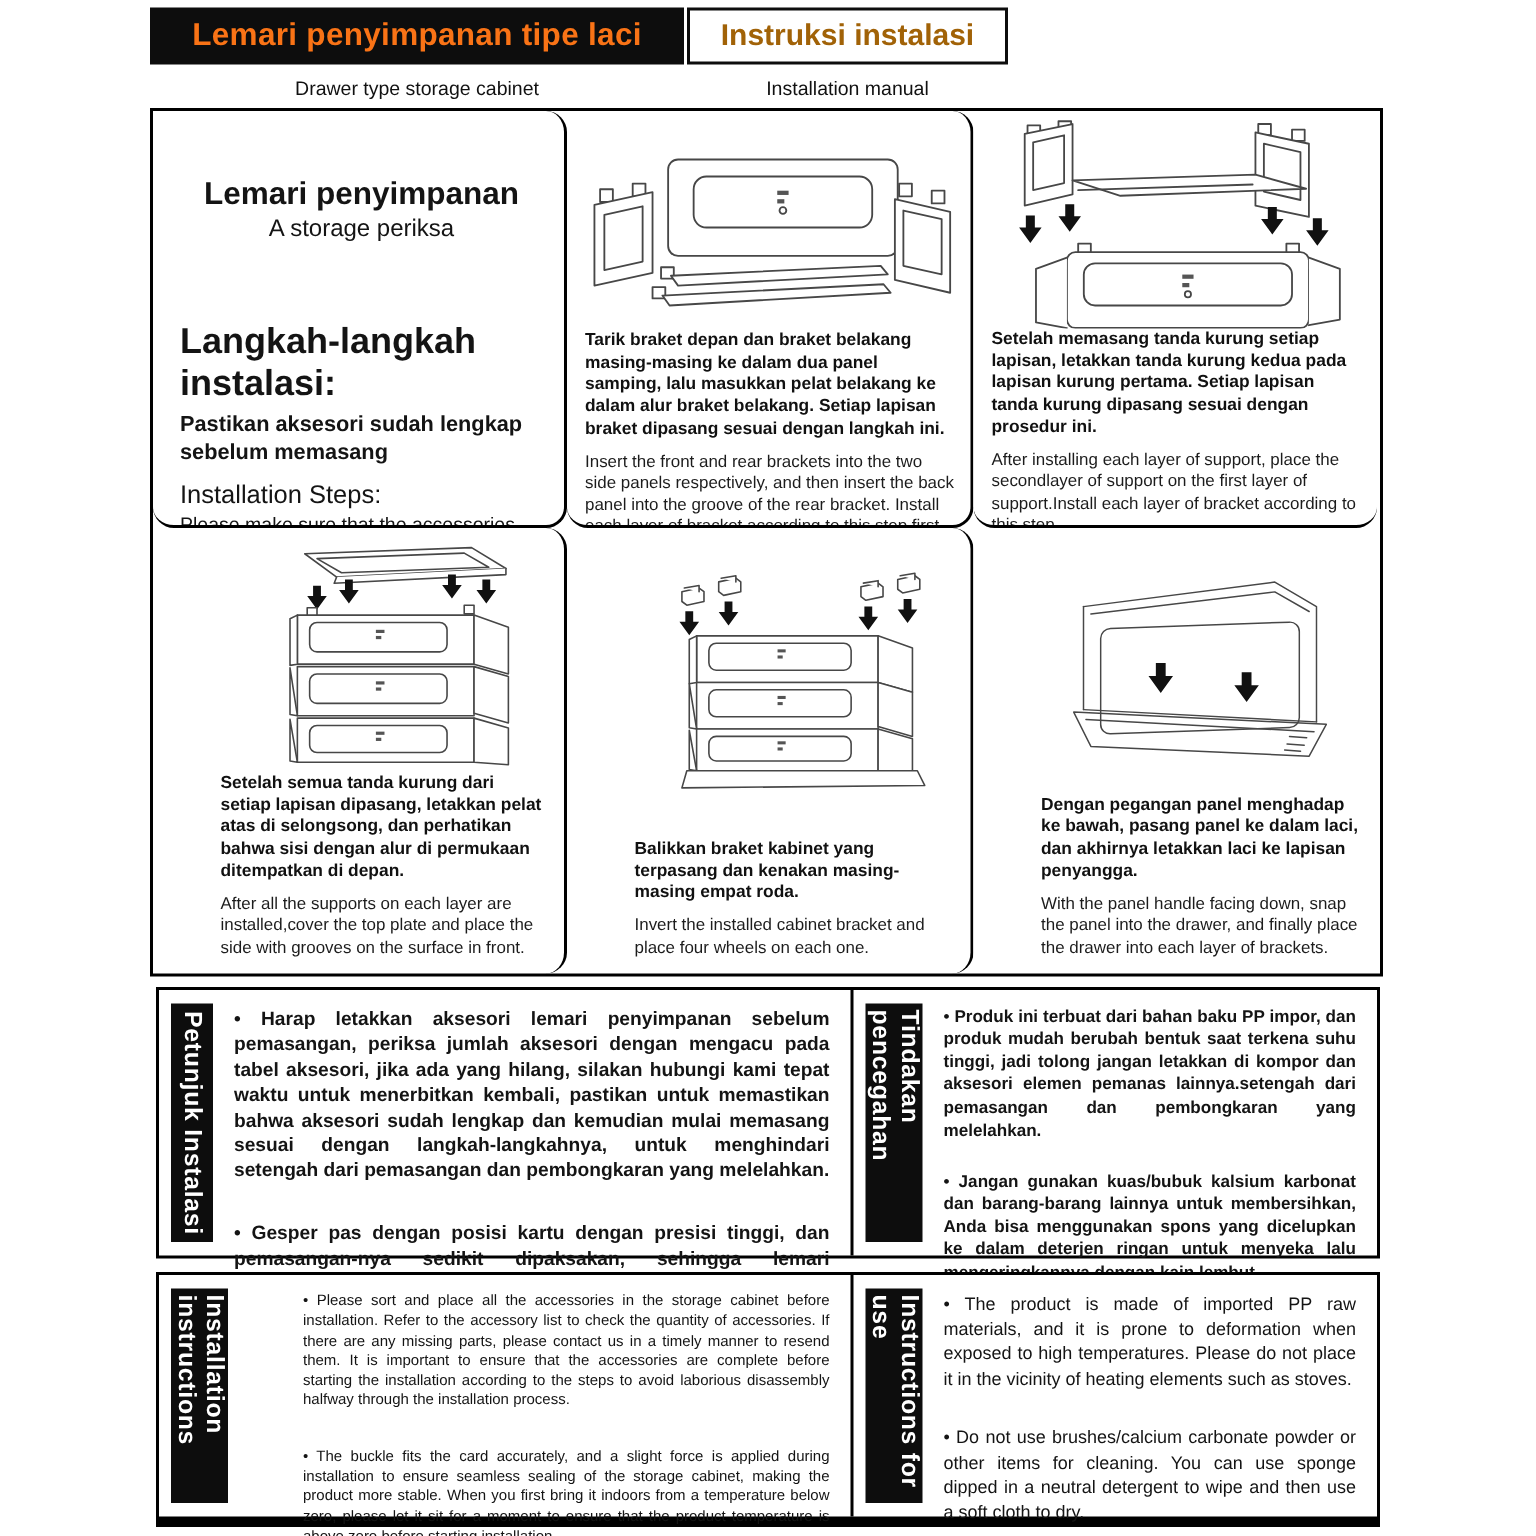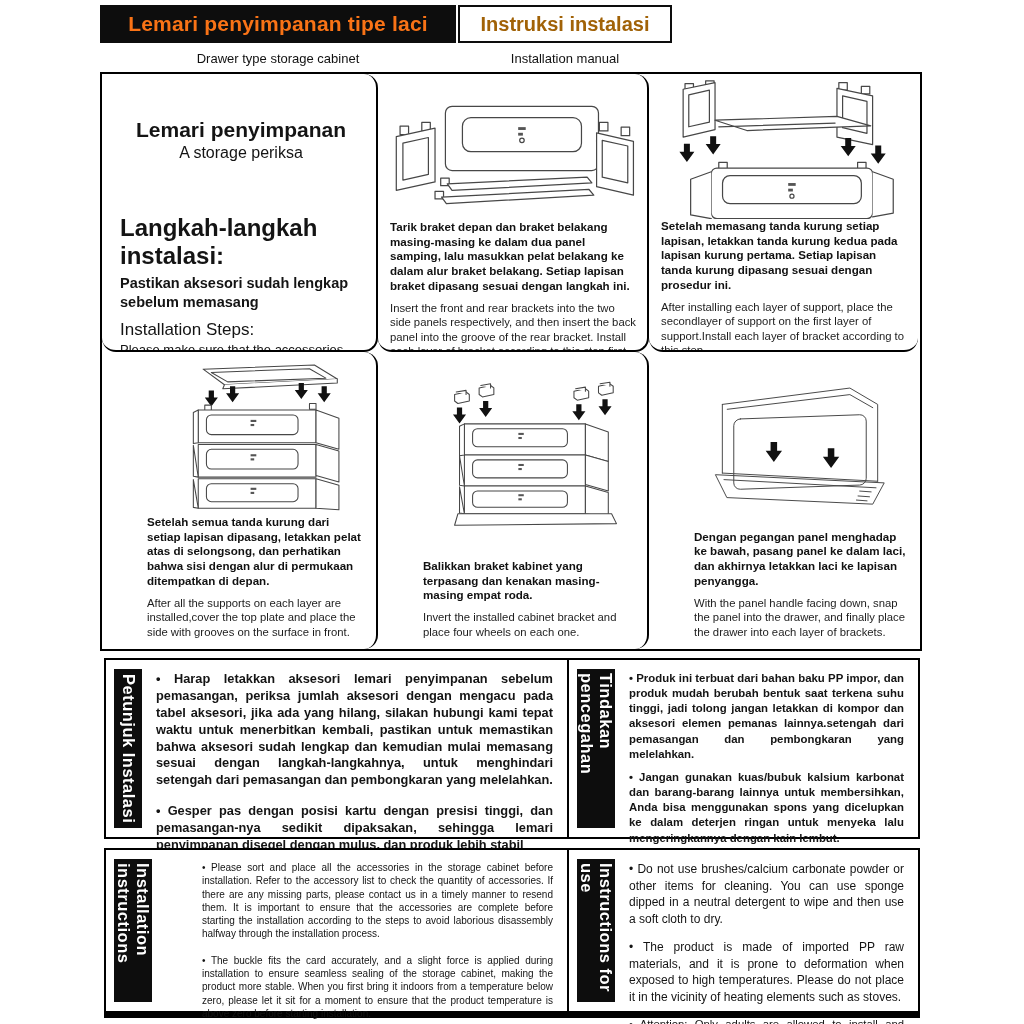--- a/index.html
+++ b/index.html
@@ -47,21 +47,21 @@
   .panelbox { position:absolute; left:104px; width:816px; border:2px solid #000;
     display:flex; background:#fff; }
   .pb-id { top:658px; height:181px; }
   .pb-en { top:848px; height:170px; border-bottom:7px solid #000; }
   .comp { display:flex; padding:9px 8px 9px 8px; }
   .comp-l { width:463px; border-right:2px solid #000; }
   .comp-r { flex:1; }
   .vlabel { flex:0 0 28px; background:#0d0d0d; color:#fff; font-weight:700; font-size:16.5px;
     writing-mode:vertical-rl; text-orientation:mixed; display:flex; align-items:center;
     justify-content:center; letter-spacing:.5px; padding:4px 0; }
-  .bullets { flex:1; padding:2px 6px 0 14px; display:flex; flex-direction:column; }
+  .bullets { flex:1; padding:2px 6px 0 14px; display:flex; flex-direction:column;gap:11px; }
   .bullets p { text-align:justify; }
   .pb-id .comp-l .bullets p { font-size:12.8px; font-weight:600; line-height:1.32; margin-bottom:14px; }
   .pb-id .comp-r .bullets p { font-size:11.4px; font-weight:600; line-height:1.33; margin-bottom:8px; }
   .pb-id .comp-r .bullets p.small { font-size:10.8px; font-weight:500; margin-bottom:0; }
   .pb-en .comp-l .bullets p { font-size:10px; font-weight:500; line-height:1.33; margin-bottom:13px;margin-left:36px; }
   .pb-en .comp-r .bullets p { font-size:12px; font-weight:500; line-height:1.38; margin-bottom:12px; }
   .pb-en .comp-r .bullets p.small { font-size:11.3px; }
 
   .ln { stroke:#474747; fill:#ffffff; stroke-width:1.3; stroke-linejoin:round; stroke-linecap:round; }
   .lnf { stroke:#474747; fill:none; stroke-width:1.2; stroke-linejoin:round; stroke-linecap:round; }
@@ -309,20 +309,20 @@
     <div class="comp comp-l">
       <div class="vlabel">Installation instructions</div>
       <div class="bullets">
         <p>• Please sort and place all the accessories in the storage cabinet before installation. Refer to the accessory list to check the quantity of accessories. If there are any missing parts, please contact us in a timely manner to resend them. It is important to ensure that the accessories are complete before starting the installation according to the steps to avoid laborious disassembly halfway through the installation process.</p>
         <p>• The buckle fits the card accurately, and a slight force is applied during installation to ensure seamless sealing of the storage cabinet, making the product more stable. When you first bring it indoors from a temperature below zero, please let it sit for a moment to ensure that the product temperature is above zero before starting installation.</p>
       </div>
     </div>
     <div class="comp comp-r">
       <div class="vlabel">Instructions for use</div>
       <div class="bullets">
+        <p>• The product is made of imported PP raw materials, and it is prone to deformation when exposed to high temperatures. Please do not place it in the vicinity of heating elements such as stoves.</p>
         <p>• Do not use brushes/calcium carbonate powder or other items for cleaning. You can use sponge dipped in a neutral detergent to wipe and then use a soft cloth to dry.</p>
-        <p>• The product is made of imported PP raw materials, and it is prone to deformation when exposed to high temperatures. Please do not place it in the vicinity of heating elements such as stoves.</p>
         <p class="small">• Attention: Only adults are allowed to install and children are not allowed to approach.</p>
       </div>
     </div>
   </div>
 
 </div>
 
 </body></html>

